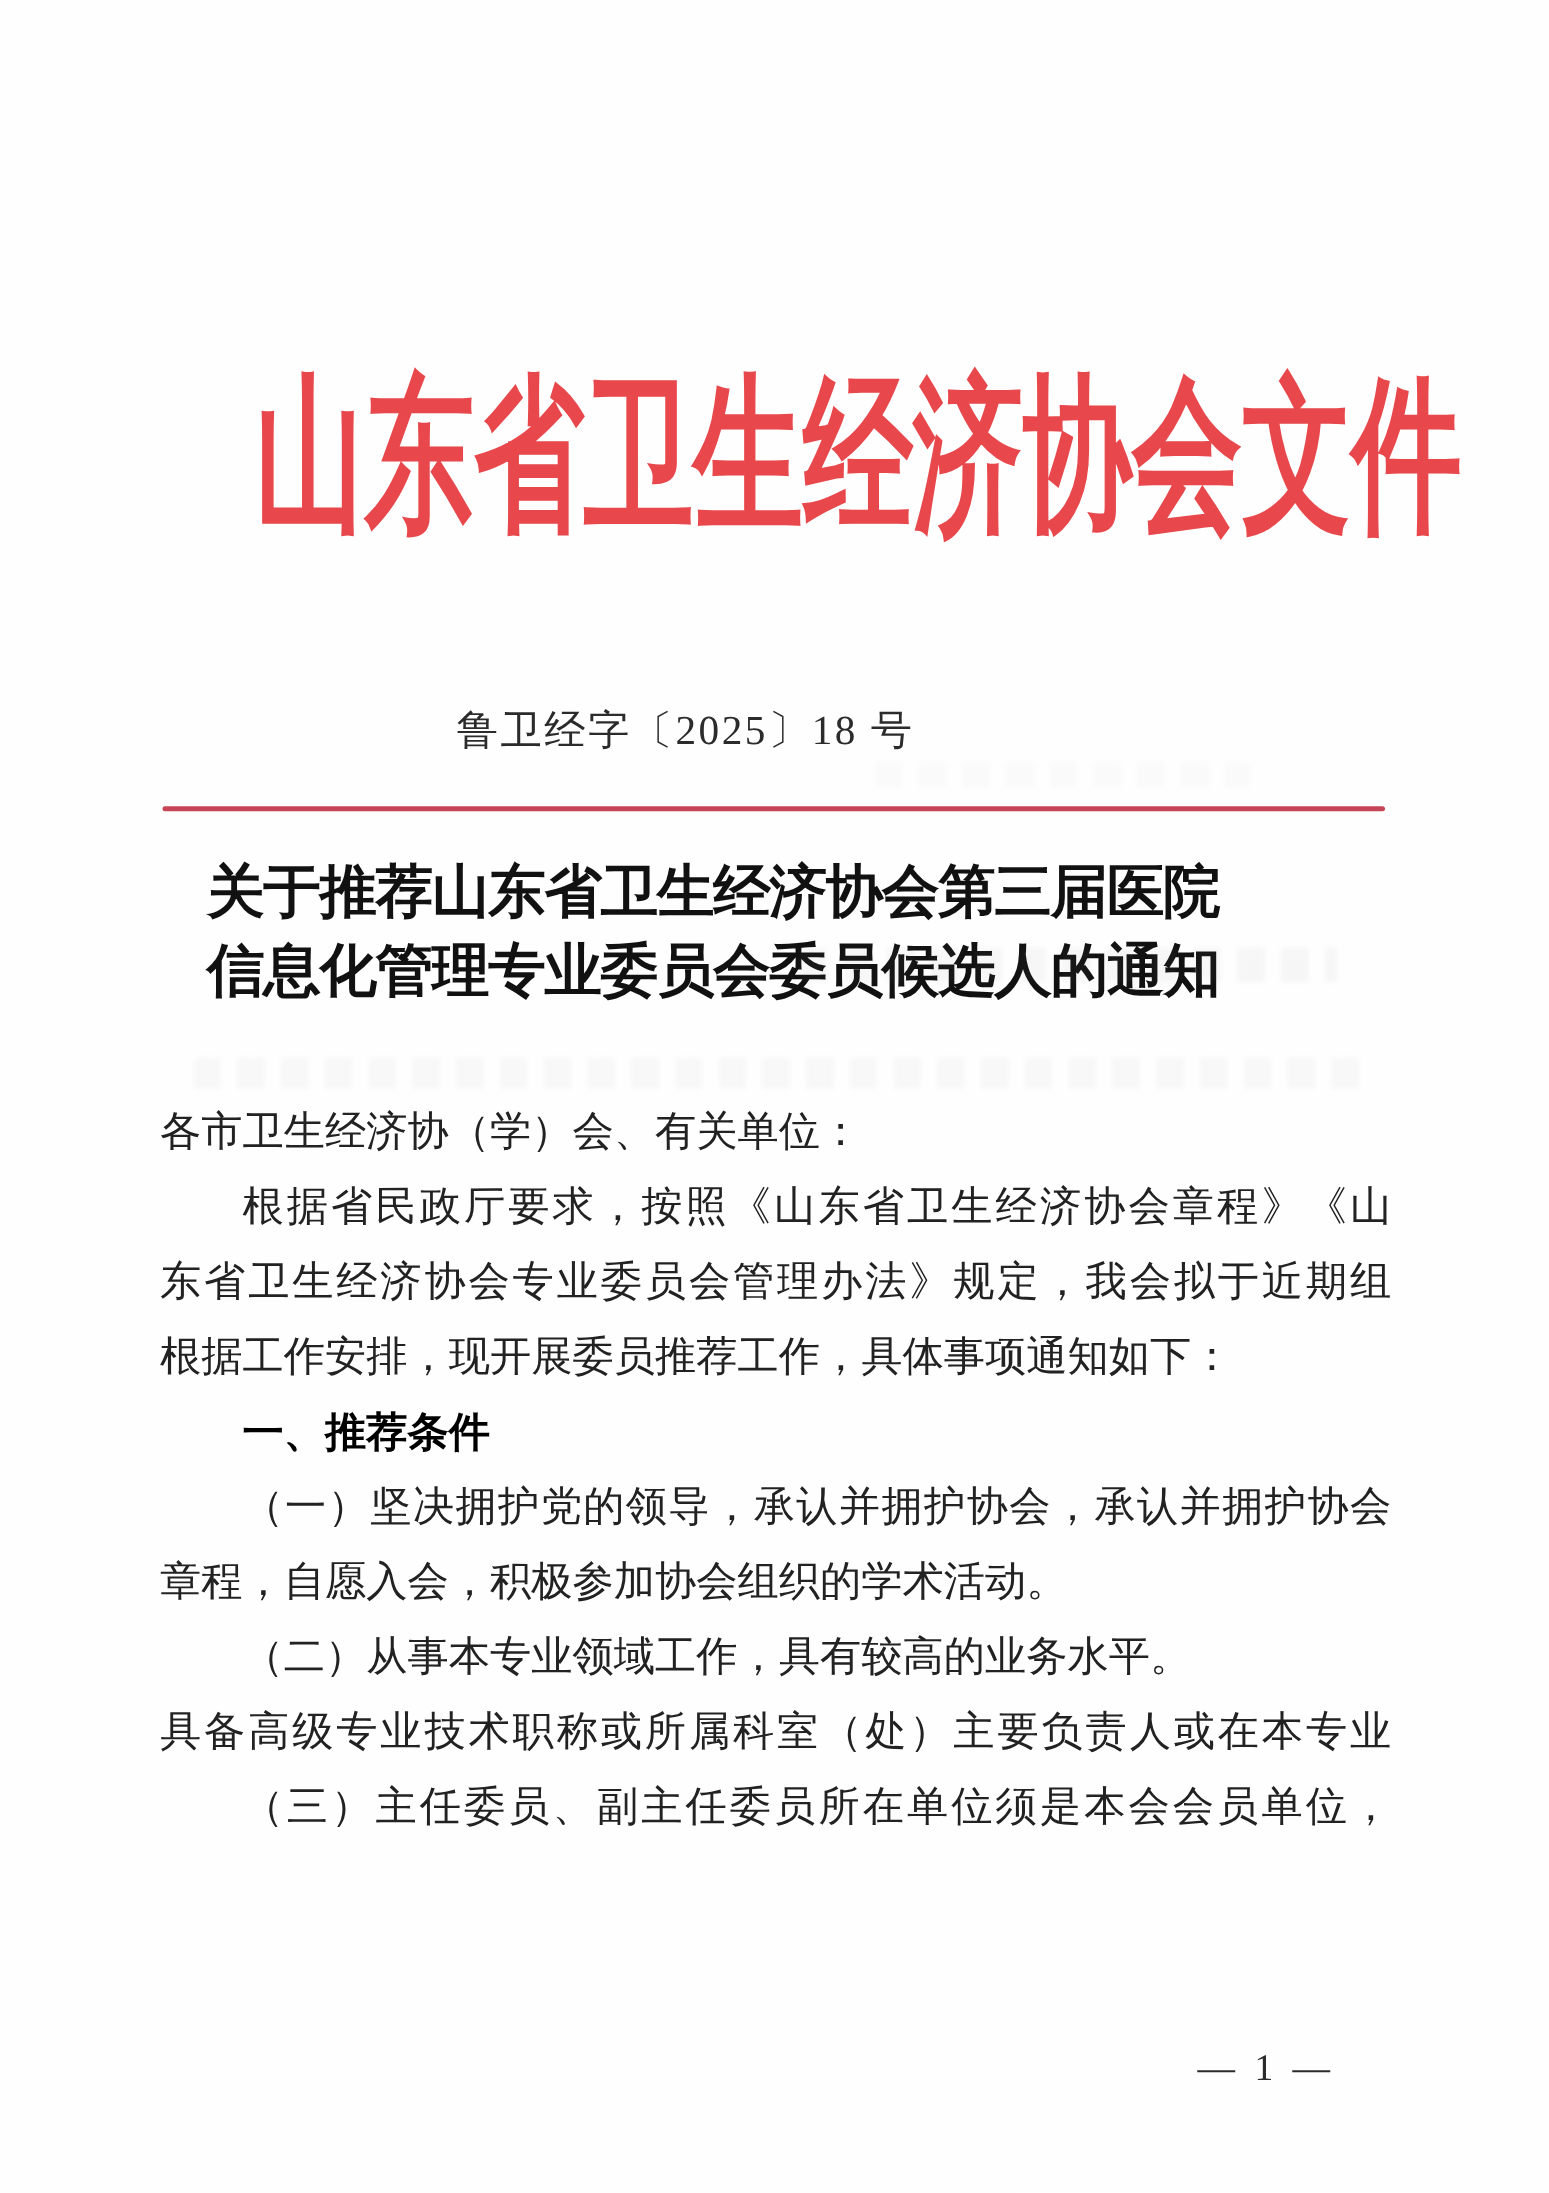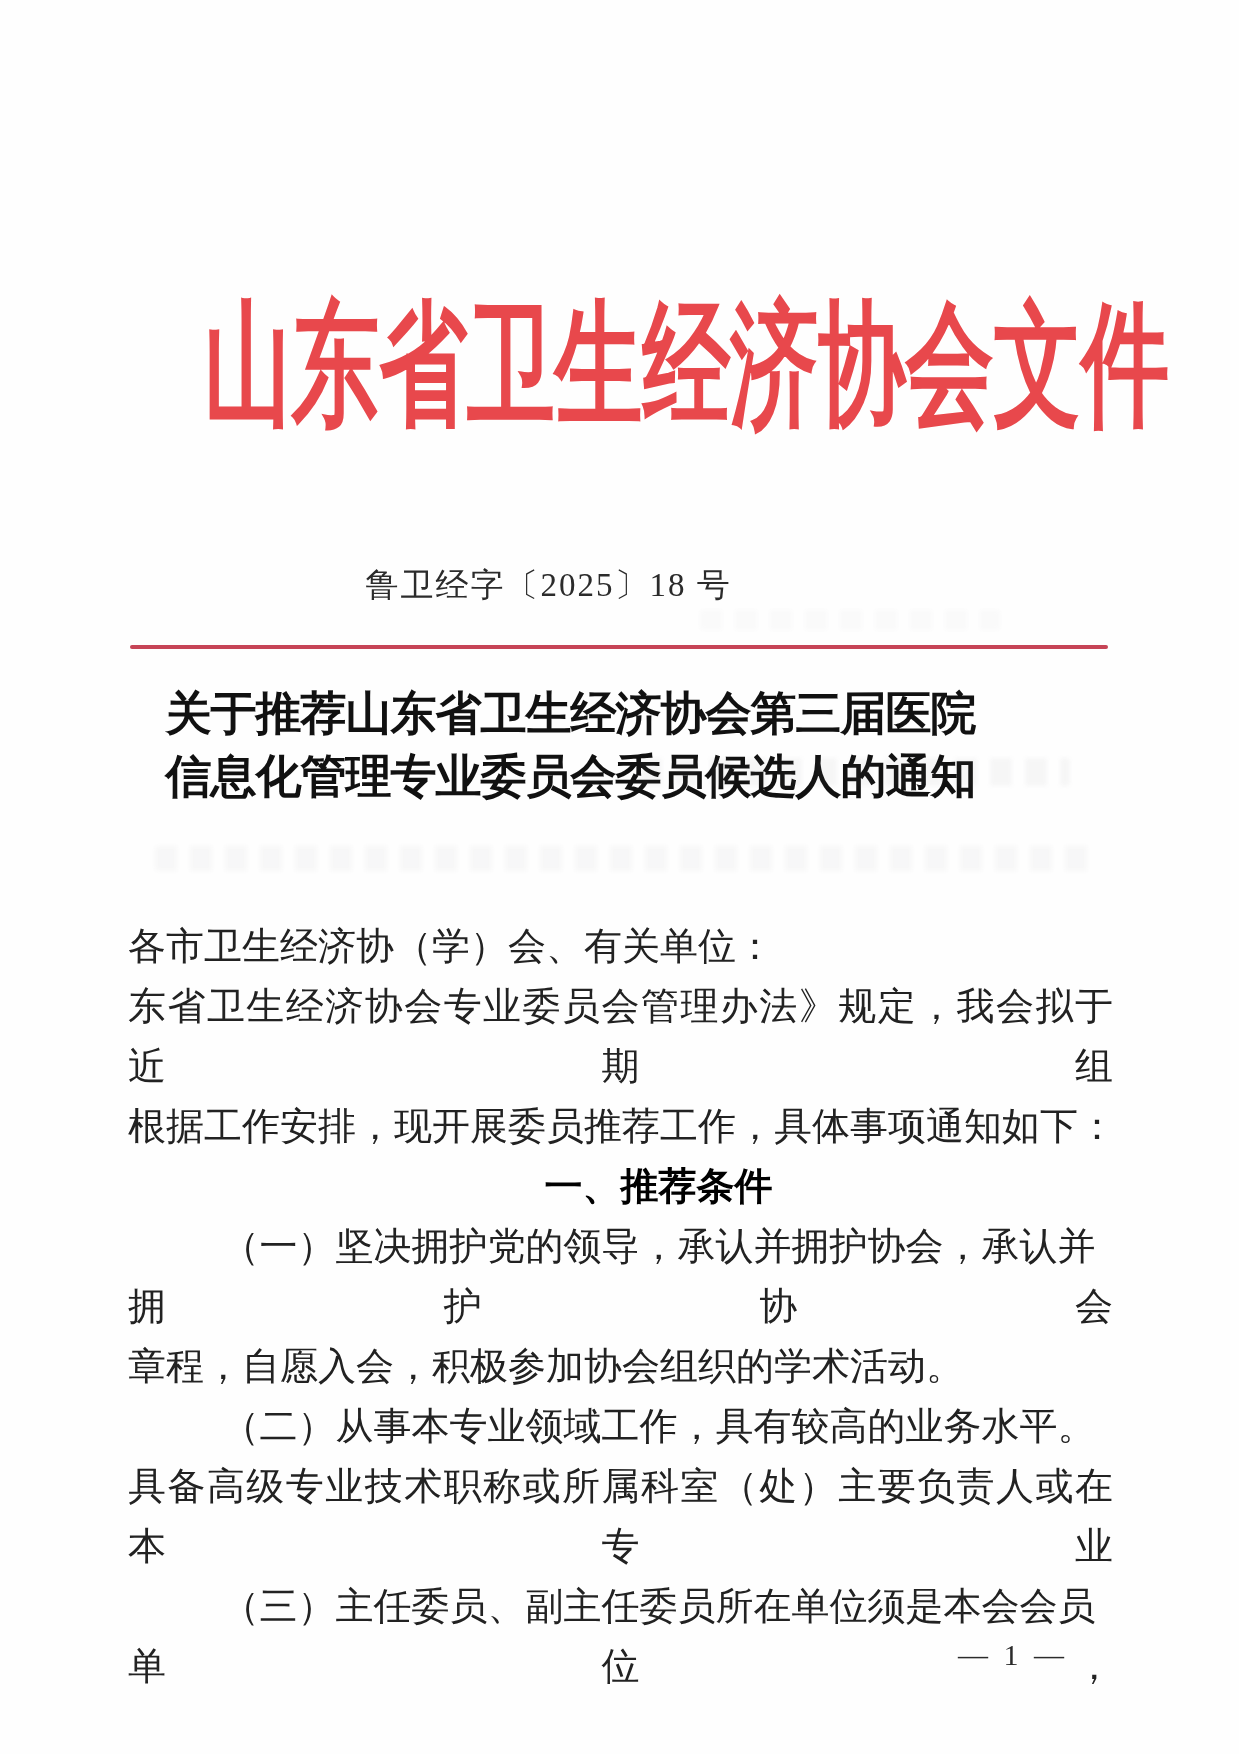--- a/index.html
+++ b/index.html
@@ -65,34 +65,34 @@
     font-weight: bold;
     font-size: 46px;
     line-height: 63px;
     letter-spacing: -1px;
     color: #111;
   }
 
   
   .body-text {
     position: absolute;
-    top: 916px;
+    top: 876px;
     left: 128px;
     width: 985px;
-    font-size: 38px;
+    font-size: 33px;
     line-height: 60px;
     color: #222;
   }
   .body-line { white-space: nowrap; }
   .body-line.justify {
     white-space: normal;
     text-align: justify;
     text-align-last: justify;
   }
-  .body-line.indent { text-indent: 2em; text-align: center; }
+  .body-line.indent { text-indent: 2em; }
   .body-line.heading {
     font-family: "Liberation Sans", sans-serif;
     font-weight: bold;
     color: #000;
   }
 
   
   .page-number {
     position: absolute;
     top: 1638px;
@@ -131,20 +131,21 @@
     <div>关于推荐山东省卫生经济协会第三届医院</div>
     <div>信息化管理专业委员会委员候选人的通知</div>
   </div>
 
   <div class="smudge smudge-a"></div>
   <div class="smudge smudge-b"></div>
   <div class="smudge smudge-c"></div>
 
   <div class="body-text">
       <div class="body-line">各市卫生经济协（学）会、有关单位：</div>
+      <div class="body-line indent justify">根据省民政厅要求，按照《山东省卫生经济协会章程》《山</div>
       <div class="body-line justify">东省卫生经济协会专业委员会管理办法》规定，我会拟于近期组</div>
       <div class="body-line">根据工作安排，现开展委员推荐工作，具体事项通知如下：</div>
       <div class="body-line indent heading">一、推荐条件</div>
       <div class="body-line indent justify">（一）坚决拥护党的领导，承认并拥护协会，承认并拥护协会</div>
       <div class="body-line">章程，自愿入会，积极参加协会组织的学术活动。</div>
       <div class="body-line indent">（二）从事本专业领域工作，具有较高的业务水平。</div>
       <div class="body-line justify">具备高级专业技术职称或所属科室（处）主要负责人或在本专业</div>
       <div class="body-line indent justify">（三）主任委员、副主任委员所在单位须是本会会员单位，</div>
     </div>
 

